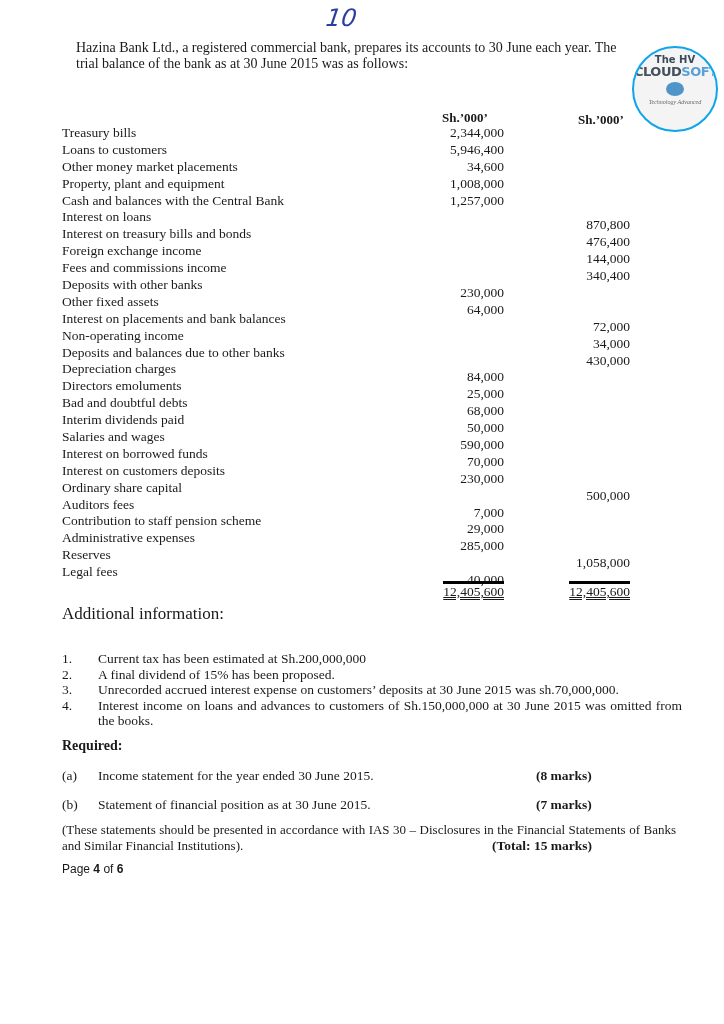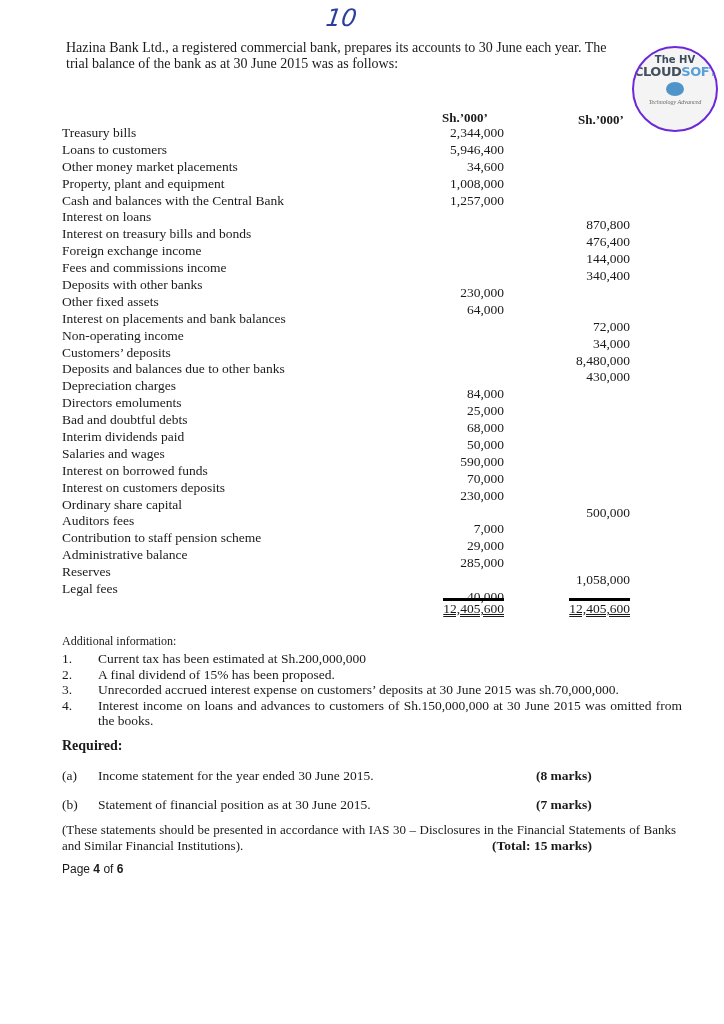--- a/index.html
+++ b/index.html
@@ -1,38 +1,38 @@
 <!DOCTYPE html>
 <html><head>
 <meta charset="utf-8">
 <style>
   html, body { margin:0; padding:0; background:#ffffff; }
   body { width:724px; height:1024px; position:relative; overflow:hidden;
          font-family:"Liberation Serif", serif; color:#1a1a1a; }
   .page-num-hand { position:absolute; left:326px; top:4px; font-size:24px; color:#2b3f9e;
                    font-family:"DejaVu Sans", sans-serif; font-style:italic; transform:skewX(-8deg); }
-  .intro { position:absolute; left:66px; top:40px; width:566px; font-size:14px; line-height:16px; }
+  .intro { position:absolute; left:76px; top:40px; width:566px; font-size:14px; line-height:16px; }
   .logo { position:absolute; left:632px; top:46px; width:82px; height:82px; border-radius:50%;
-          border:2px solid #6d28d9; background:#f4f4f4; overflow:hidden; text-align:center; }
+          border:2px solid #0ea5e9; background:#f4f4f4; overflow:hidden; text-align:center; }
   .logo .top { font-size:10px; color:#3a4a5a; margin-top:6px; font-family:"DejaVu Sans", sans-serif; font-weight:bold; }
   .logo .brand { font-family:"DejaVu Sans", sans-serif; font-weight:bold; font-size:13px; letter-spacing:-0.5px; margin-top:-1px; }
   .logo .brand .c1 { color:#44505c;margin-top:32px; } .logo .brand .c2 { color:#5aa0d8; }
   .logo .globe { width:18px; height:14px; margin:3px auto 0; border-radius:50%; background:#4f95c9; }
   .logo .tag { font-size:6px; font-style:italic; color:#666; margin-top:3px; }
   .col-head { position:absolute; top:110px; font-size:13px; font-weight:bold; }
   .ch1 { left:442px; } .ch2 { left:578px; top:112px; }
   .tb { position:absolute; left:62px; top:125px; width:570px; font-size:13.5px; }
   .row { position:relative; height:16.9px; line-height:16.9px; }
   .row .lbl { position:absolute; left:0; white-space:nowrap; }
   .row .v1 { position:absolute; right:128px; text-align:right; top:8px; }
   .row .v2 { position:absolute; right:2px; text-align:right; top:8px; }
   .row .v1.nooff, .row .v2.nooff { top:0; }
   .ul-top { border-top:3px solid #000000; }
   .dbl { text-decoration:underline; text-decoration-style:double; }
-  .addl { position:absolute; left:62px; top:634px; font-size:12px; }
+  .addl { position:absolute; left:62px; top:604px; font-size:17px; }
   .notes { position:absolute; left:62px; top:651px; width:620px; font-size:13.5px; line-height:15.5px; }
   .note { position:relative; padding-left:36px; }
   .note .n { position:absolute; left:0; }
   .req { position:absolute; left:62px; top:738px; font-size:14px; font-weight:bold; }
   .part { position:absolute; left:62px; font-size:13.5px; width:560px; }
   .part .l { position:absolute; left:0; }
   .part .t { position:absolute; left:36px; }
   .part .m { position:absolute; left:474px; font-weight:bold; }
   .ias { position:absolute; left:62px; top:822px; width:614px; font-size:13px; line-height:16px; text-align:justify; }
   .total { position:absolute; left:492px; top:838px; font-size:13.5px; font-weight:bold;text-align:center; }
@@ -116,25 +116,20 @@
       <span class="lbl">Interest on placements and bank balances</span>
       <span class="v1"></span>
       <span class="v2">72,000</span>
     </div>
     <div class="row">
       <span class="lbl">Non-operating income</span>
       <span class="v1"></span>
       <span class="v2">34,000</span>
     </div>
     <div class="row">
-      <span class="lbl">Customers’ deposits</span>
-      <span class="v1"></span>
-      <span class="v2">8,480,000</span>
-    </div>
-    <div class="row">
       <span class="lbl">Deposits and balances due to other banks</span>
       <span class="v1"></span>
       <span class="v2">430,000</span>
     </div>
     <div class="row">
       <span class="lbl">Depreciation charges</span>
       <span class="v1">84,000</span>
       <span class="v2"></span>
     </div>
     <div class="row">
@@ -176,21 +171,21 @@
       <span class="lbl">Auditors fees</span>
       <span class="v1">7,000</span>
       <span class="v2"></span>
     </div>
     <div class="row">
       <span class="lbl">Contribution to staff pension scheme</span>
       <span class="v1">29,000</span>
       <span class="v2"></span>
     </div>
     <div class="row">
-      <span class="lbl">Administrative balance</span>
+      <span class="lbl">Administrative expenses</span>
       <span class="v1">285,000</span>
       <span class="v2"></span>
     </div>
     <div class="row">
       <span class="lbl">Reserves</span>
       <span class="v1"></span>
       <span class="v2">1,058,000</span>
     </div>
     <div class="row">
       <span class="lbl">Legal fees</span>

